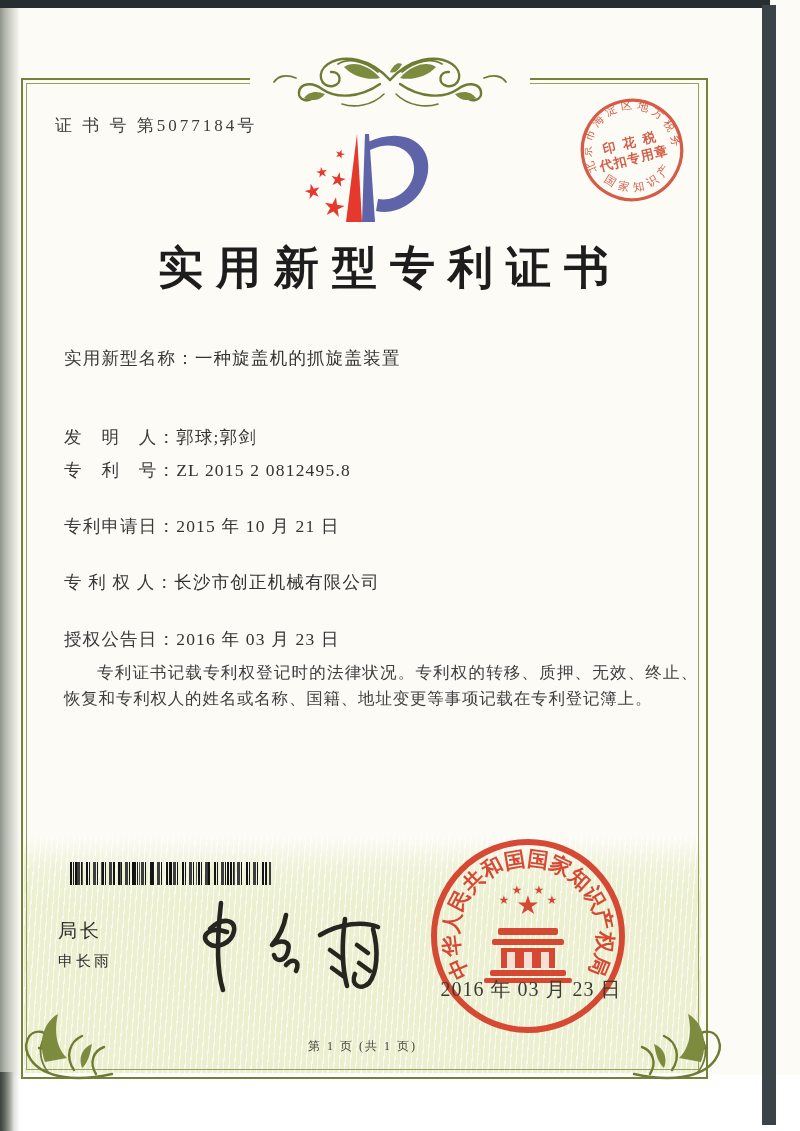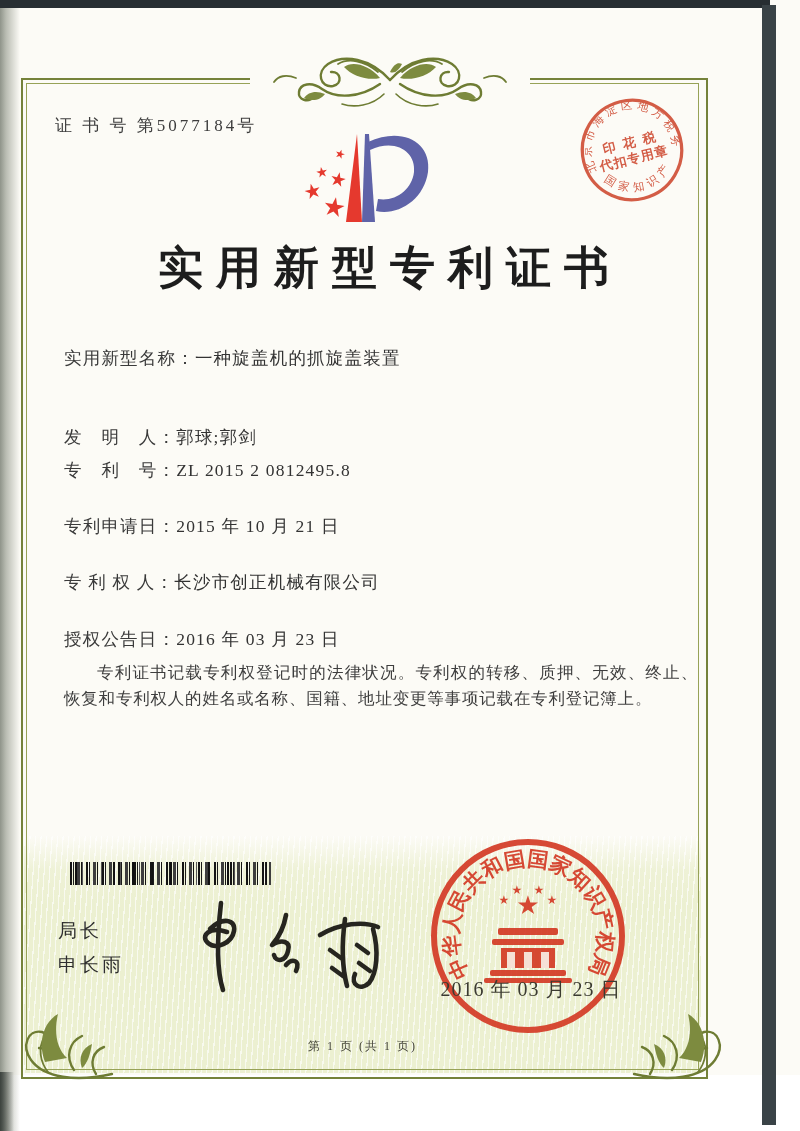--- a/index.html
+++ b/index.html
@@ -34,21 +34,21 @@
   .field .val{color:#333;}
   .paras{position:absolute;left:64px;top:660px;width:634px;z-index:4;color:#3e3e3e;}
   .paras p{margin:0;font-size:16.5px;line-height:25.5px;text-indent:2em;letter-spacing:.8px;text-align:justify;}
 
   .barcode{position:absolute;left:70px;top:862px;width:201px;height:23px;z-index:4;
     background:
       repeating-linear-gradient(90deg,#141414 0 2px,rgba(0,0,0,0) 2px 3px,#1b1b1b 3px 4px,rgba(0,0,0,0) 4px 7px,#3d3d3d 7px 10px,rgba(0,0,0,0) 10px 11px,#141414 11px 12px,rgba(0,0,0,0) 12px 16px),
       repeating-linear-gradient(90deg,rgba(0,0,0,0) 0 5px,#111 5px 7px,rgba(0,0,0,0) 7px 12px,#555 12px 13px,rgba(0,0,0,0) 13px 19px);}
 
   .signer-title{position:absolute;left:58px;top:918px;font-size:19px;letter-spacing:3px;color:#2e2e2e;z-index:4;}
-  .signer-name{position:absolute;left:58px;top:952px;font-size:19px;letter-spacing:3px;color:#2e2e2e;z-index:4;}
+  .signer-name{position:absolute;left:58px;top:952px;font-size:15px;letter-spacing:3px;color:#2e2e2e;z-index:4;}
   .signature{position:absolute;left:182px;top:893px;z-index:5;}
 
   .seal{position:absolute;left:428px;top:836px;z-index:4;}
   .seal-date{position:absolute;left:438px;top:976px;width:186px;text-align:center;font-size:20px;
              letter-spacing:1px;color:#3b3b31;z-index:5;}
 
   .footer{position:absolute;left:21px;top:1038px;width:683px;text-align:center;font-size:12px;
           letter-spacing:2px;color:#45453a;z-index:4;}
 
   .tax-stamp{position:absolute;left:578px;top:96px;z-index:4;opacity:.92;}

